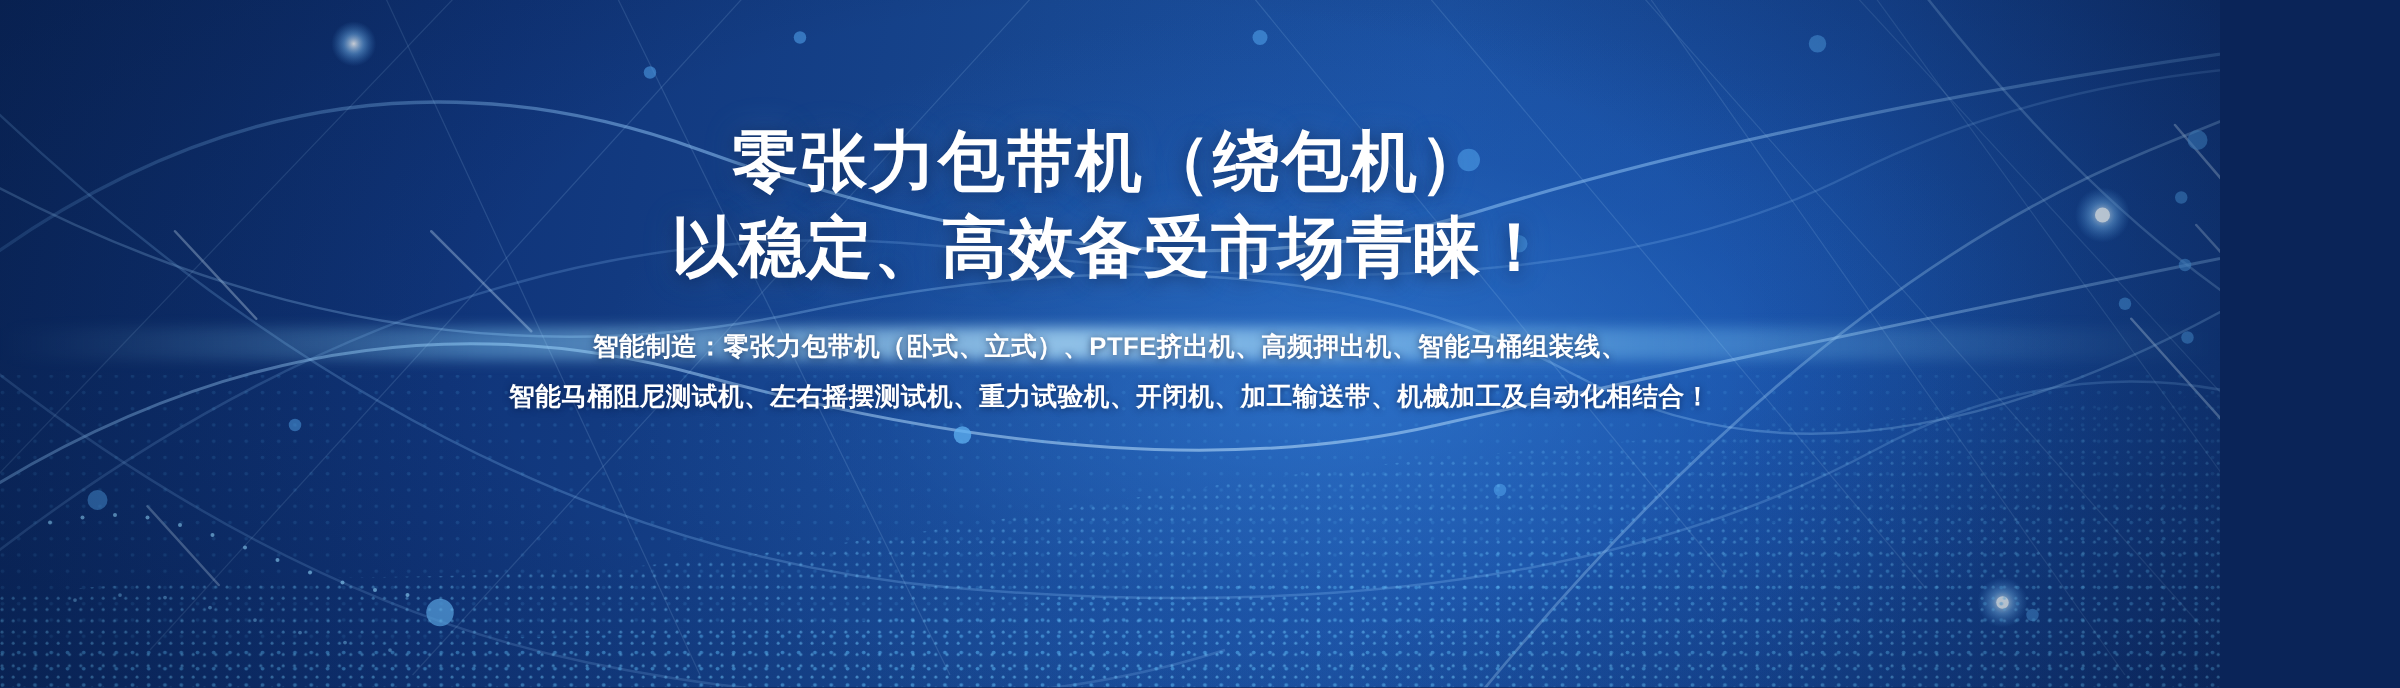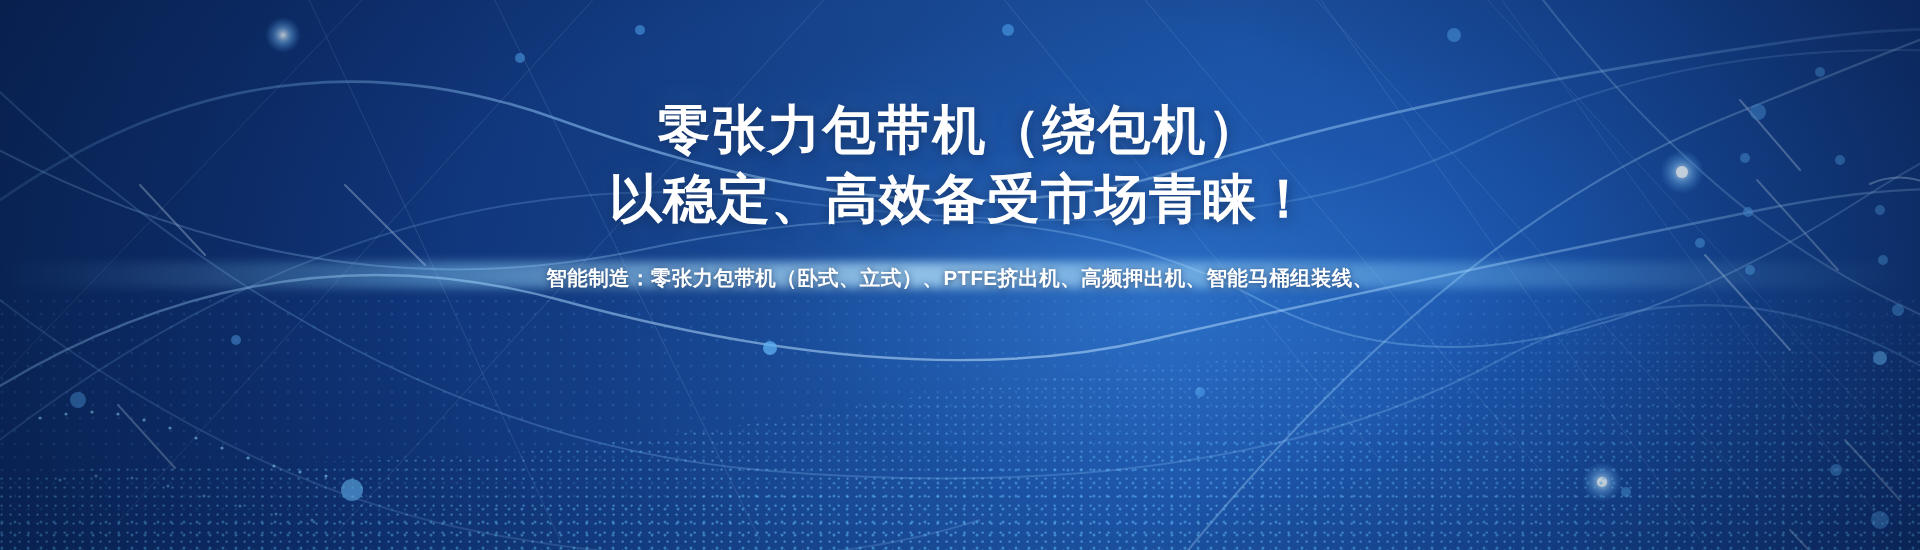--- a/index.html
+++ b/index.html
@@ -5,21 +5,21 @@
 <style>
   * { margin:0; padding:0; box-sizing:border-box; }
   html, body {
     width:1920px; height:550px;
     overflow:hidden;
     background:#0a2458;
     font-family:"Liberation Sans","DejaVu Sans",sans-serif;
   }
   #banner {
     position:relative;
-    width:1920px; height:550px;
+    width:1776px; height:550px;
     overflow:hidden;
     background:
       radial-gradient(ellipse 820px 420px at 60% 56%, rgba(56,132,222,0.55) 0%, rgba(34,96,186,0.25) 45%, rgba(0,0,0,0) 72%),
       radial-gradient(ellipse 1100px 560px at 78% 50%, rgba(30,102,200,0.42) 0%, rgba(0,0,0,0) 70%),
       linear-gradient(100deg, #0b2a63 0%, #10357a 22%, #17468f 45%, #1b4f9e 62%, #164593 80%, #0e2e6c 100%);
   }
   
   .bg-svg { position:absolute; inset:0; width:1920px; height:550px; display:block; }
   .glow-band {
     position:absolute; left:0; right:0; top:262px; height:26px;
@@ -266,16 +266,17 @@
   <div class="glow-band"></div>
   <div class="vignette"></div>
 
   <div class="content">
     <h1 class="headline">
       <div class="line1">零张力包带机（绕包机）</div>
       <div class="line2">以稳定、高效备受市场青睐！</div>
     </h1>
     <div class="subtitle-wrap">
       <div class="subtitle">智能制造：零张力包带机（卧式、立式）、PTFE挤出机、高频押出机、智能马桶组装线、</div>
+      <div class="subtitle">智能马桶阻尼测试机、左右摇摆测试机、重力试验机、开闭机、加工输送带、机械加工及自动化相结合！</div>
     </div>
   </div>
 
 </div>
 
 </body></html>

